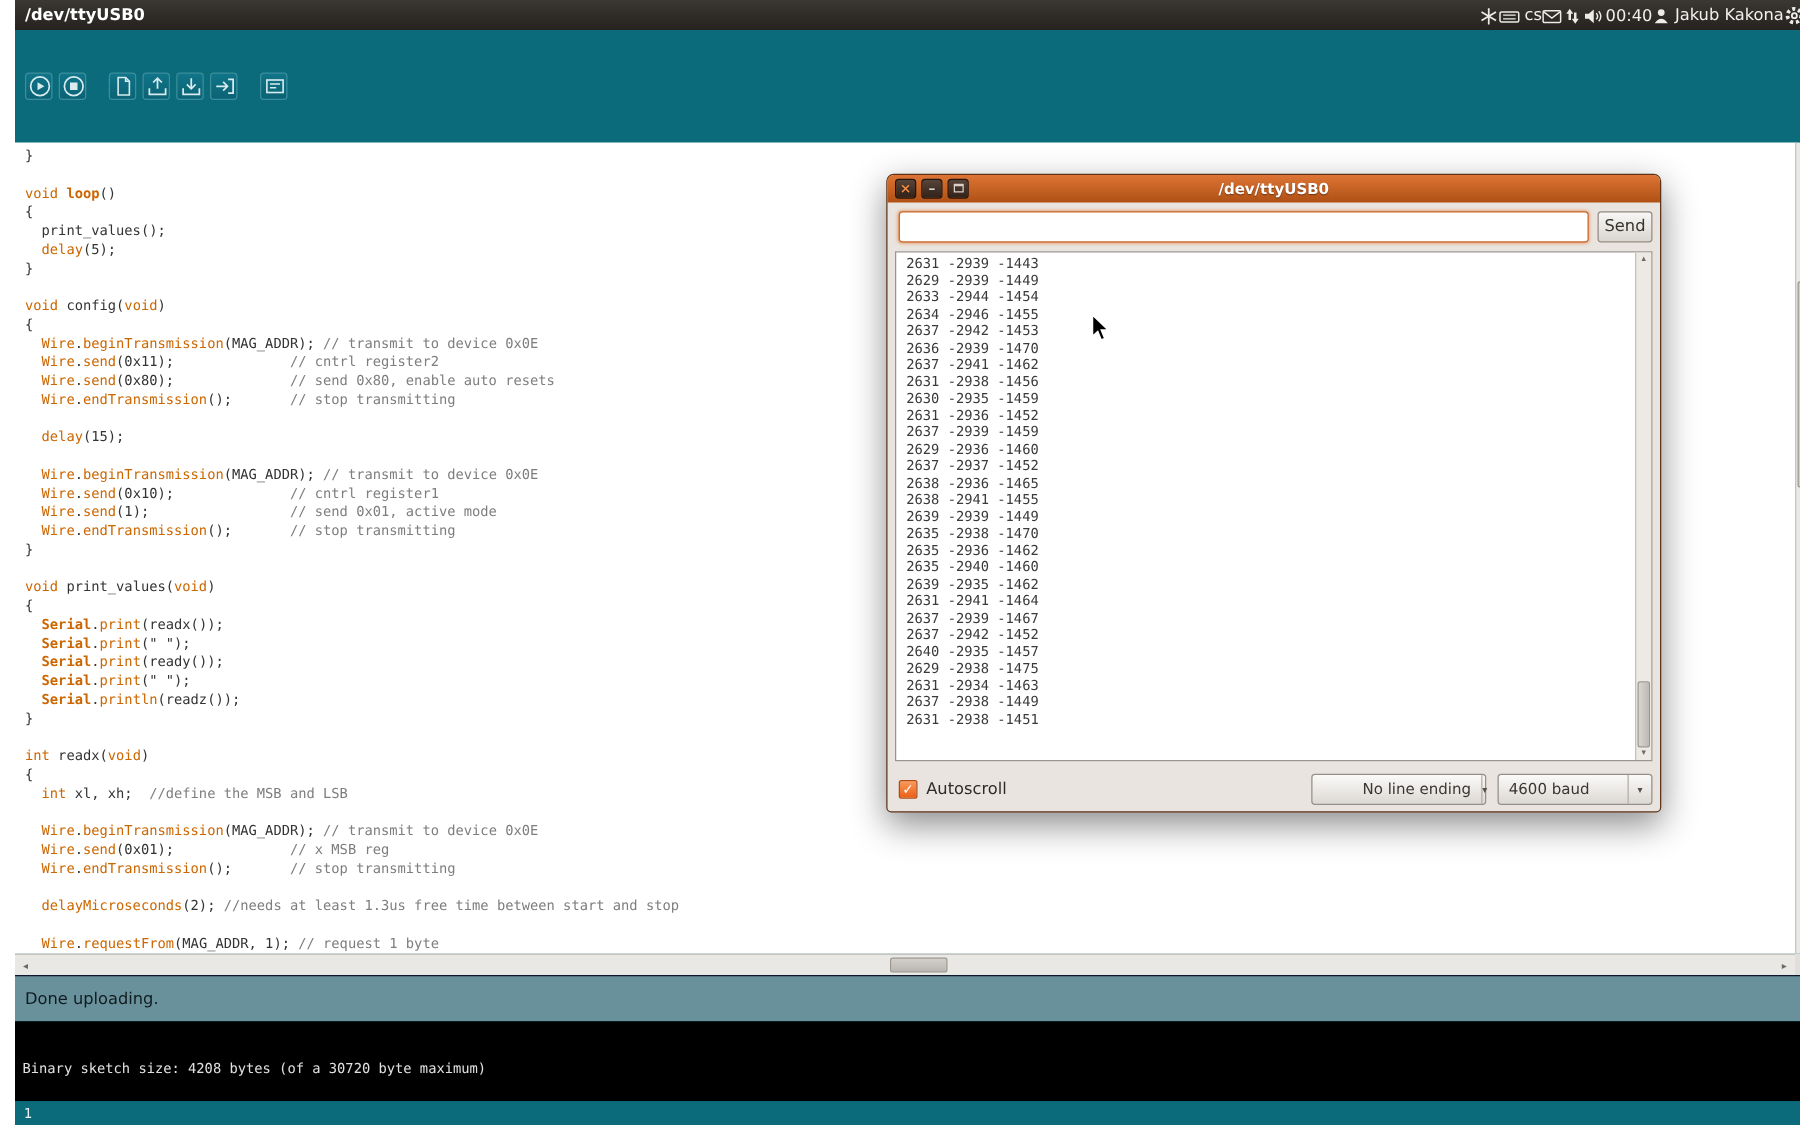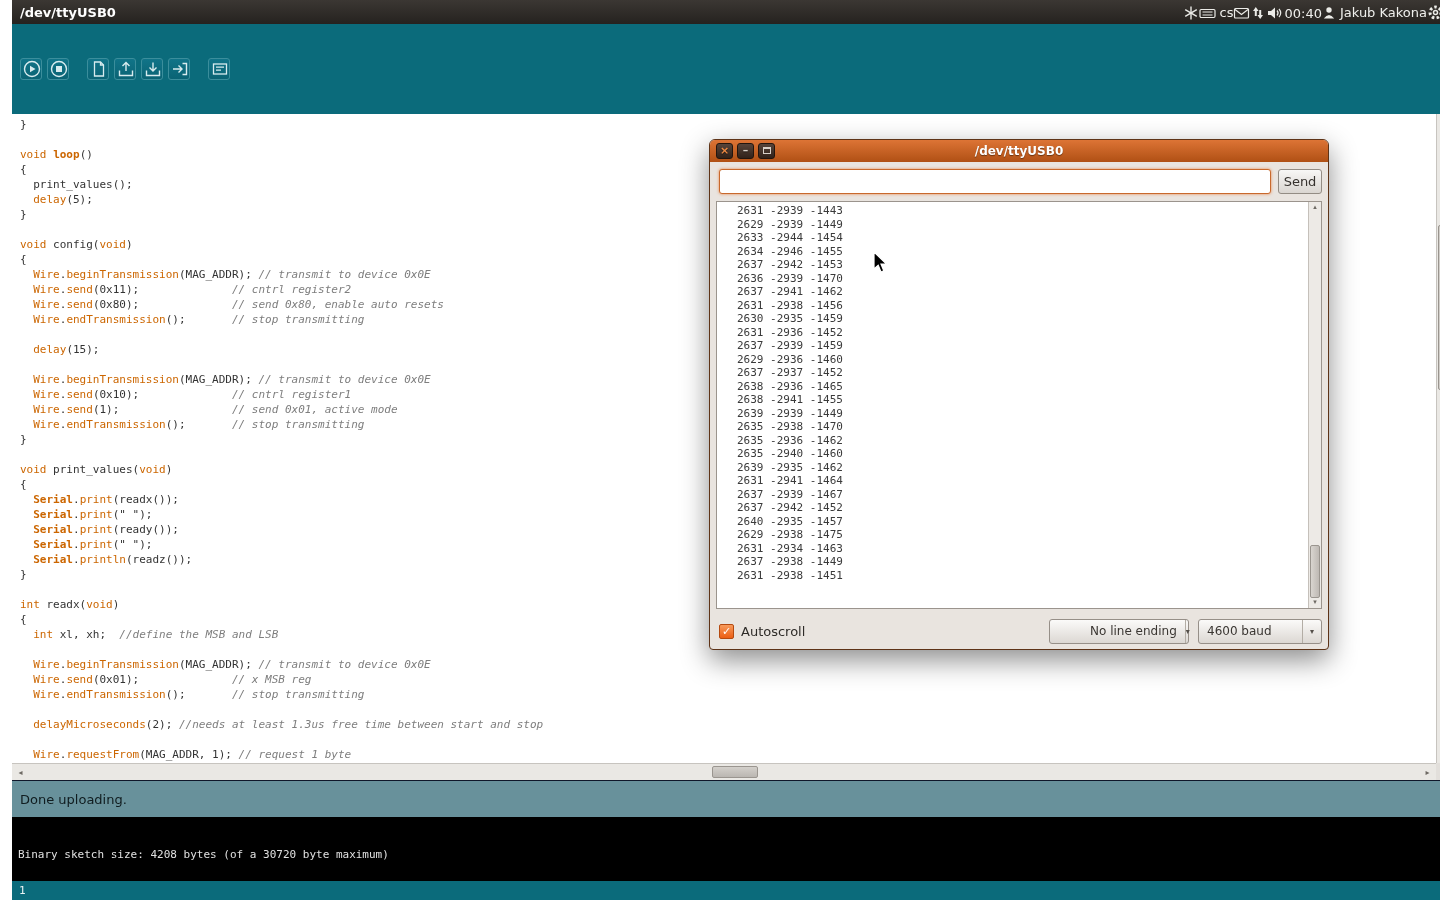--- a/index.html
+++ b/index.html
@@ -37,21 +37,21 @@
     background:linear-gradient(#117488,#0a6374); border:1px solid #3b8e9c;
     display:flex; align-items:center; justify-content:center; }
 
   
   #editor { position:absolute; top:114px; left:0; width:1424px; height:649px; background:#fff;
     overflow:hidden; font-family:"DejaVu Sans Mono","Liberation Mono",monospace; font-size:11px;
     line-height:15px; color:#333; padding:3px 0 0 8px; white-space:pre; }
   .code-line { height:15px; }
   .kw1 { color:#cc6600; font-weight:bold; }
   .kw2 { color:#cc6600; }
-  .cmt { color:#7e7e7e;font-style:italic; }
+  .cmt { color:#7e7e7e; }
 
   
   #editor-vscroll { position:absolute; top:114px; left:1424px; width:16px; height:649px;
     background:#eae8e4; border-left:1px solid #c7c4bf; }
   #editor-hscroll { position:absolute; top:763px; left:0; width:1424px; height:17px;
     background:#eae8e4; border-top:1px solid #c7c4bf; }
   #scroll-corner { position:absolute; top:763px; left:1424px; width:16px; height:17px; background:#e2dfdb; }
   .sb-arrow { position:absolute; color:#6d6963; font-size:8px; line-height:14px; width:15px; text-align:center; }
   .sb-handle { position:absolute; background:linear-gradient(90deg,#d3d0cb,#bab6b1);
     border:1px solid #9a958f; border-radius:2px; }
@@ -85,21 +85,21 @@
 
   #serial-input { position:absolute; left:9px; top:29px; width:552px; height:25px; background:#fff;
     border:1px solid #c8692d; border-radius:3px; box-shadow:0 0 3px rgba(232,110,36,.8);
     padding:0 6px; font-size:13px; font-family:inherit; outline:none; }
   #send-btn { position:absolute; left:568px; top:29px; width:44px; height:25px;
     background:linear-gradient(#f8f7f6,#dad6d1); border:1px solid #938c84; border-radius:3px;
     font-size:13px; color:#36322e; display:flex; align-items:center; justify-content:center; }
 
   #serial-output { position:absolute; left:6px; top:61px; width:606px; height:408px; background:#fff;
     border:1px solid #9b948d; overflow:hidden; }
-  #serial-output-text { position:absolute; left:0; top:0; right:14px; bottom:0; padding:2px 20px;
+  #serial-output-text { position:absolute; left:0; top:0; right:14px; bottom:0; padding:2px 8px;
     font-family:"DejaVu Sans Mono","Liberation Mono",monospace; font-size:11px; line-height:13.5px;
     color:#3a3a3a; white-space:pre; }
   .serial-line { height:13.5px; }
   #output-scrollbar { position:absolute; right:0; top:0; width:13px; height:100%;
     background:#edeae6; border-left:1px solid #c5c0ba; }
   .osb-arrow { position:absolute; left:0; width:12px; text-align:center; font-size:7px; color:#6d6963; line-height:11px; }
   #output-sb-handle { position:absolute; left:1px; top:343px; width:10px; height:53px;
     background:linear-gradient(90deg,#d9d5d0,#beb9b4); border:1px solid #9a958f; border-radius:2px; }
 
   #serial-controls { position:absolute; left:0; top:477px; width:618px; height:28px;

